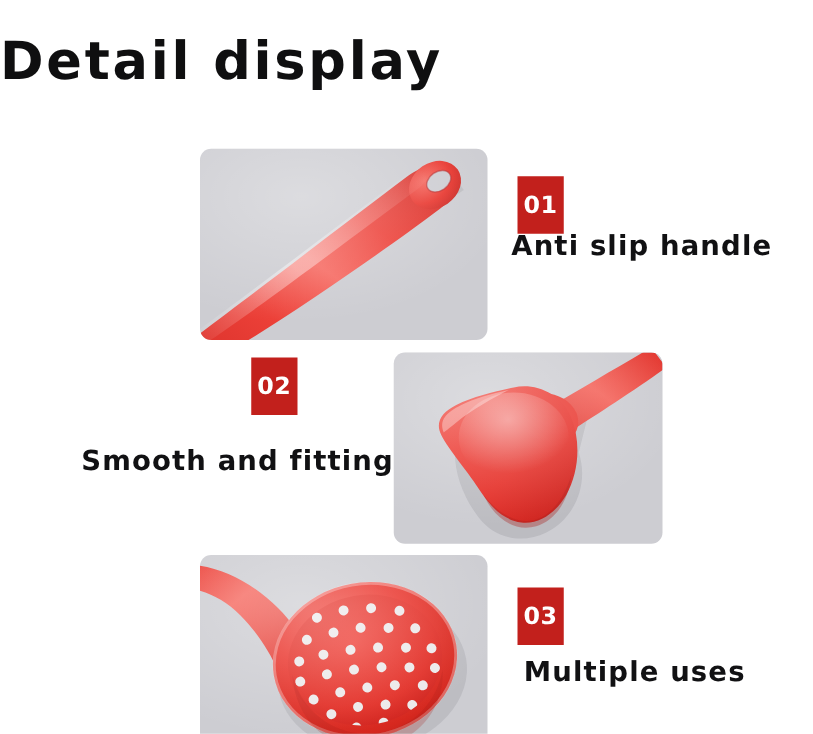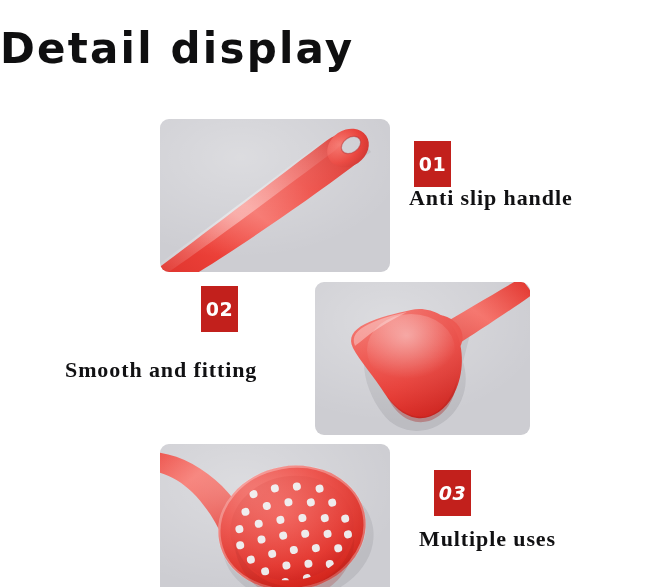--- a/index.html
+++ b/index.html
@@ -63,32 +63,31 @@
     font-size: 19px;
     font-weight: 600;
     letter-spacing: 0.5px;
     display: flex;
     align-items: center;
     justify-content: center;
     line-height: 1;
   }
   #badge-01 { left: 414px; top: 141px; }
   #badge-02 { left: 178px; top: 286px; margin-left: 23px; }
-  #badge-03 { left: 434px; top: 470px; font-style: italic; }
+  #badge-03 { left: 414px; top: 470px; }
 
   
   .caption {
     position: absolute;
     font-size: 22px;
     font-weight: 700;
     letter-spacing: 0.9px;
     color: #111113;
     white-space: nowrap;
     line-height: 1.1;
-    font-family: Liberation Serif, serif;
   }
   #caption-01 { left: 409px; top: 186px; }
   #caption-02 { left: 65px;  top: 358px; }
   #caption-03 { left: 419px; top: 527px; }
 </style>
 </head>
 <body>
 
 <div class="page-title">Detail display</div>
 

